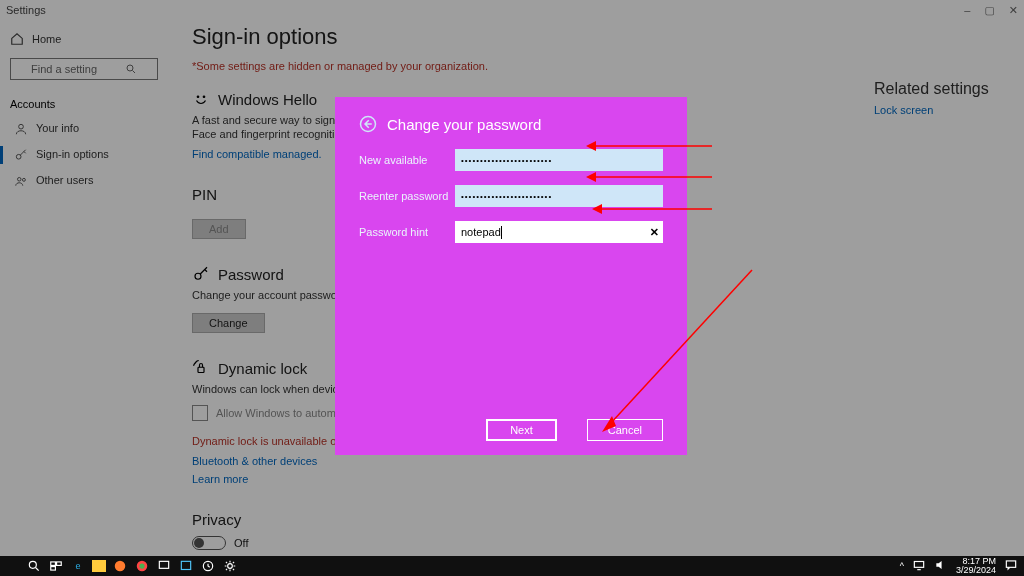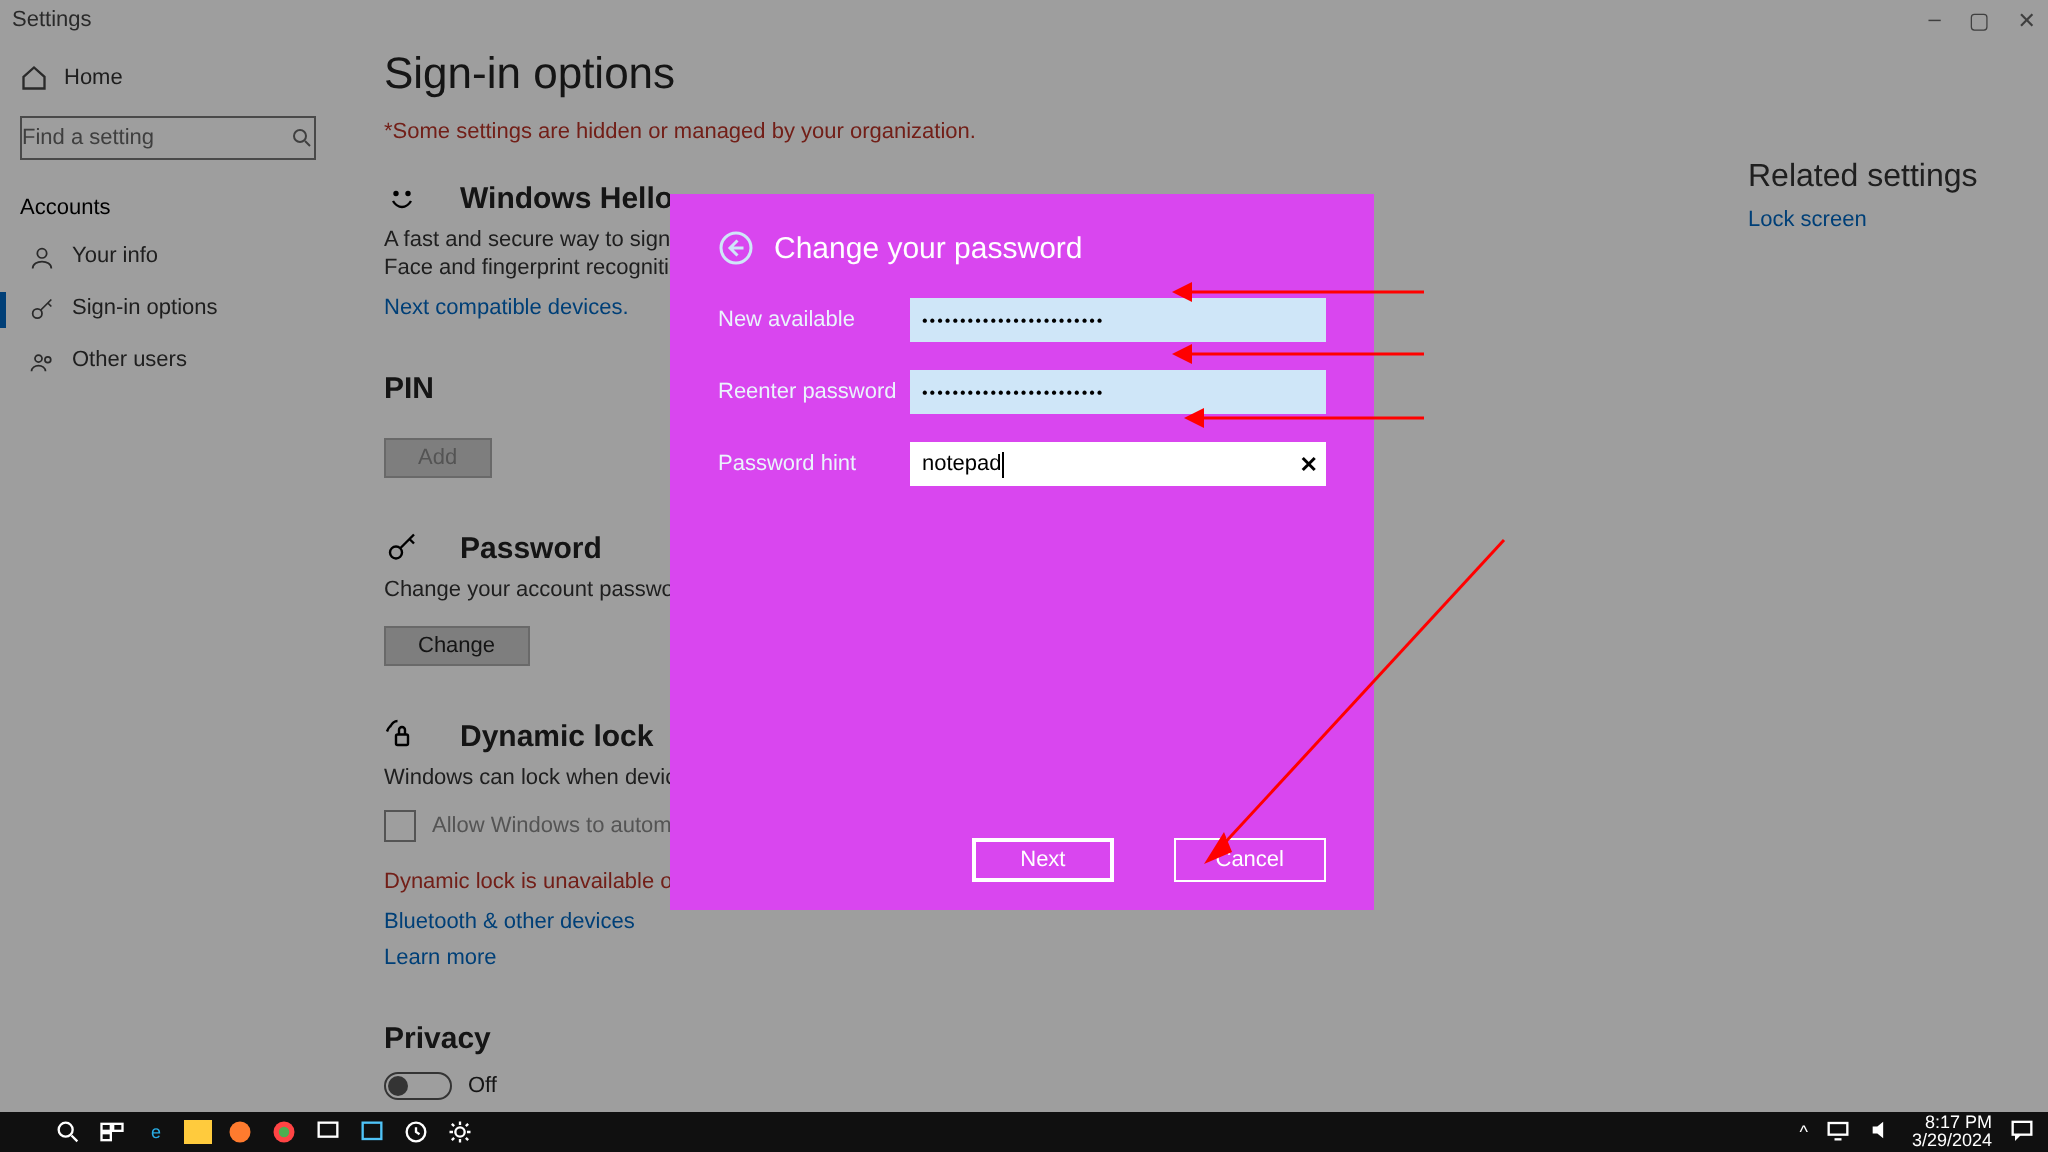--- a/index.html
+++ b/index.html
@@ -6,32 +6,32 @@
   *{box-sizing:border-box}
   
   .titlebar{height:20px;display:flex;align-items:center;padding:0 6px;color:#444;font-size:11px}
   .titlebar .wc{margin-left:auto;display:flex;gap:14px;color:#666}
   .titlebar .wc span{font-size:11px}
   
   .app{display:flex;height:536px}
   .rail{width:168px;padding:8px 0}
   .rail .home{display:flex;align-items:center;gap:8px;padding:4px 10px;color:#333}
   .rail .home svg{width:14px;height:14px}
-  .search{margin:8px 10px;height:22px;border:1px solid #777;background:#fff;display:flex;align-items:center;padding:0 0;color:#666}
+  .search{margin:8px 10px;height:22px;border:1px solid #777;background:#fff;display:flex;align-items:center;padding:0 20px;color:#666}
   .search span:first-child{flex:1}
   .railh{padding:10px 10px 6px;font-weight:400;font-size:11px}
   .railitem{display:flex;align-items:flex-start;gap:8px;padding:6px 10px 6px 14px;color:#333;position:relative}
   .railitem.active::before{content:"";position:absolute;left:0;top:4px;bottom:4px;width:3px;background:#0067c0}
   .railitem svg{width:14px;height:14px;stroke:#444;fill:none;stroke-width:1.5}
   
   .content{flex:1;padding:4px 24px 0 24px;color:#222;position:relative}
   h1{font-weight:400;font-size:22px;margin:0 0 10px}
   .warn{color:#b83227;font-size:11px;margin-bottom:18px}
   .grp{margin-bottom:26px}
-  .grp h2{font-weight:700;font-size:15px;margin:0 0 6px;display:flex;align-items:center;gap:20px}
+  .grp h2{font-weight:400;font-size:15px;margin:0 0 6px;display:flex;align-items:center;gap:8px}
   .grp h2 svg{width:18px;height:18px}
   .grp p{margin:2px 0;color:#333;font-size:11px}
   .grp .link{color:#0067c0;font-size:11px;margin-top:6px;display:inline-block}
   .grp .err{color:#b83227}
   .btn{display:inline-block;background:#ccc;border:1px solid #aaa;padding:3px 16px;font-size:11px;margin-top:10px}
   .chkrow{display:flex;align-items:center;gap:8px;margin-top:10px;color:#888}
   .chkrow .box{width:16px;height:16px;border:1px solid #888}
   .toggle{display:flex;align-items:center;gap:8px;margin-top:8px}
   .toggle .track{width:34px;height:14px;border:1px solid #555;border-radius:8px;position:relative}
   .toggle .knob{width:10px;height:10px;border-radius:50%;background:#555;position:absolute;left:1px;top:1px}
@@ -129,21 +129,21 @@
       <h2>
         <svg viewBox="0 0 24 24" fill="none" stroke="#000" stroke-width="1.6">
             <circle cx="8" cy="9" r="1" fill="#000"></circle>
             <circle cx="16" cy="9" r="1" fill="#000"></circle>
             <path d="M6 14c1.5 2.5 4 4 6 4s4.5-1.5 6-4"></path>
           </svg>
         <span>Windows Hello</span>
       </h2>
       <p>A fast and secure way to sign in to Windows, make payments and connect to apps and services.</p>
       <p>Face and fingerprint recognition are not available on this device.</p>
-      <a class="link">Next compatible devices.</a>
+      <a class="link">Find compatible managed.</a>
     </div>
 
     <div class="grp">
       <h2>
           <span>PIN</span>
         </h2>
       <span class="btn" style="color:#888">Add</span>
     </div>
 
     <div class="grp">

